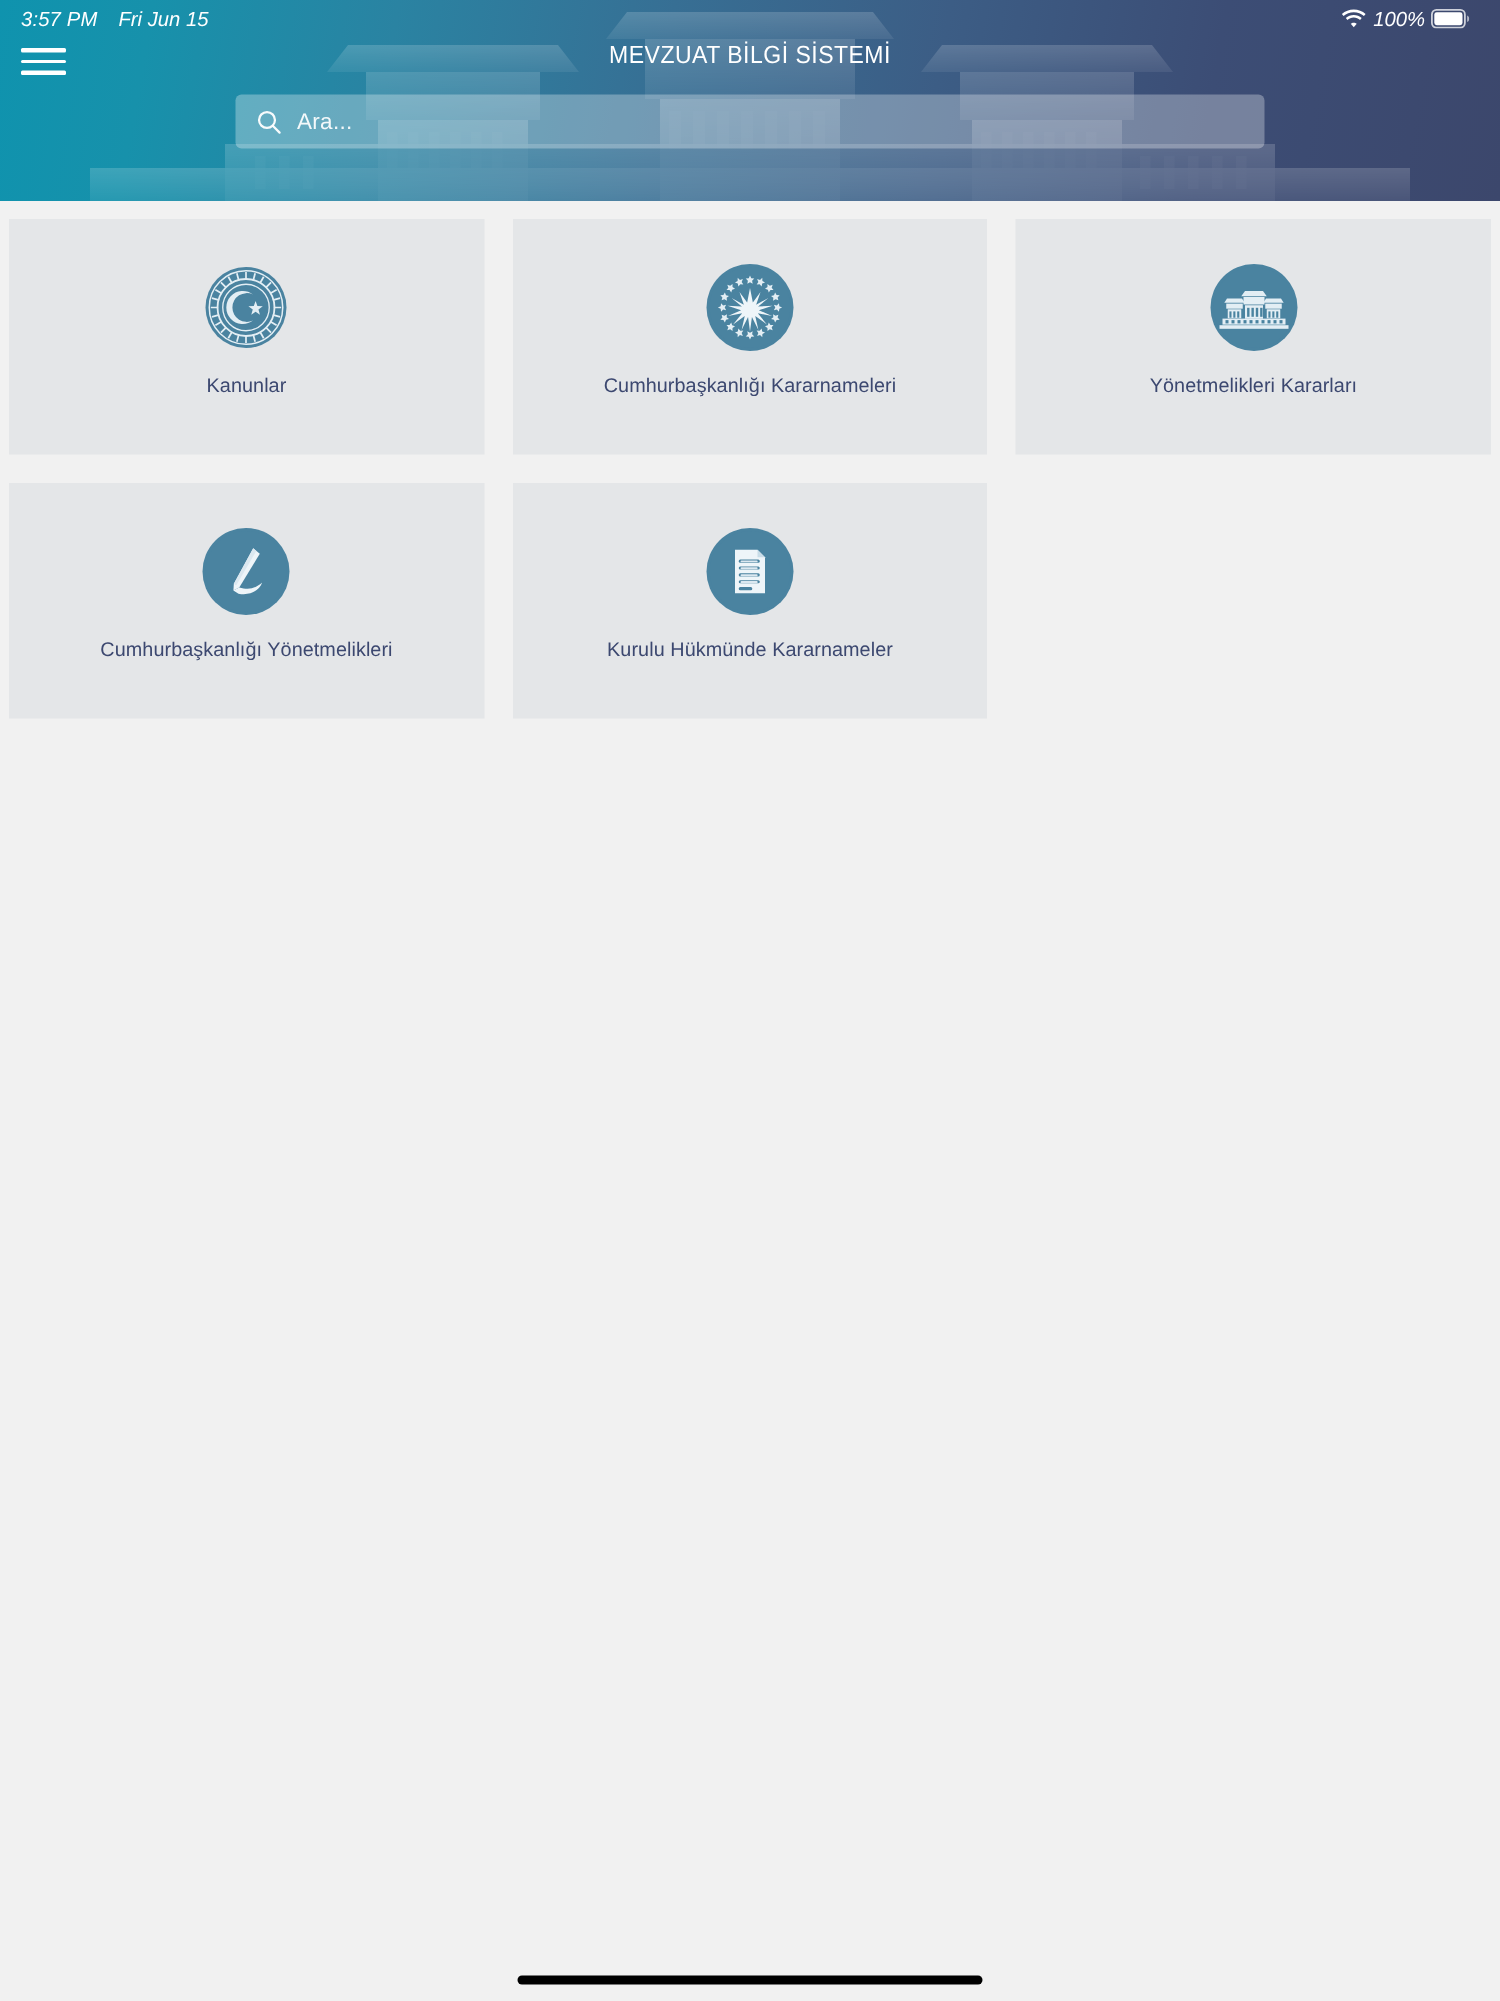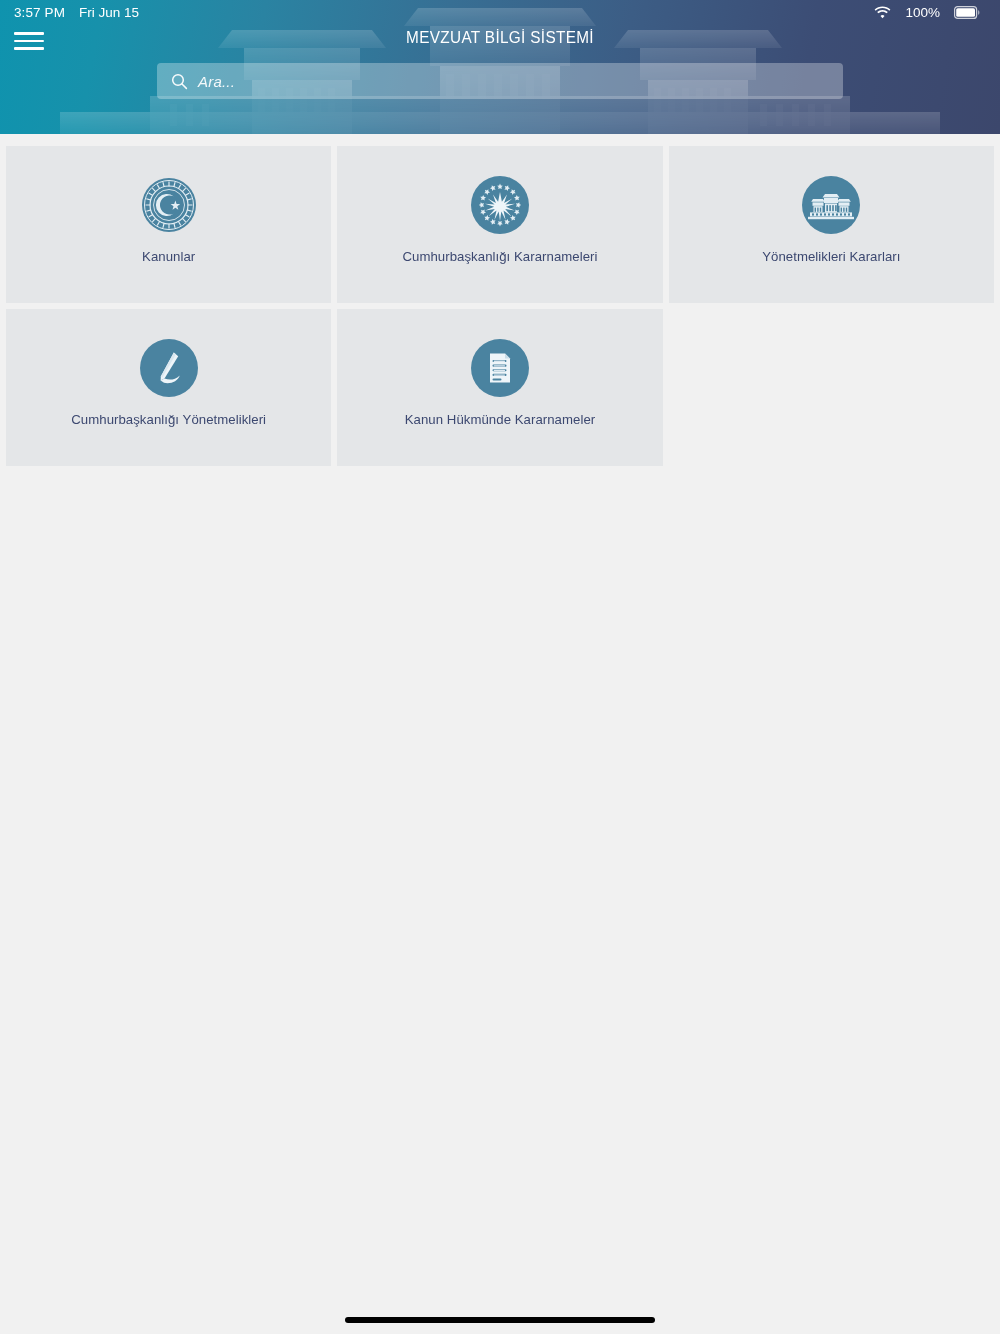--- a/index.html
+++ b/index.html
@@ -38,38 +38,39 @@
   }
 
   .statusbar {
     position: absolute;
     left: 0; top: 0;
     width: 992px; height: 24px;
     display: flex;
     align-items: center;
     padding: 0 12px 0 14px;
     z-index: 4;
+    font-style: italic;
   }
   .sb-time {
     color: #ffffff;
     font-size: 13.5px;
     letter-spacing: .1px;
     white-space: nowrap;
   }
   .sb-date {
     color: #ffffff;
     font-size: 13.5px;
     margin-left: 14px;
     white-space: nowrap;
   }
   .sb-right {
     margin-left: auto;
     display: flex;
     align-items: center;
-    gap: 14px;
+    gap: 4px;
   }
   .sb-batt-pct {
     color: #ffffff;
     font-size: 13.5px;
   }
 
   .hamburger {
     position: absolute;
     left: 14px; top: 28px;
     width: 32px; height: 26px;
@@ -104,35 +105,34 @@
     position: absolute;
     left: 157px; top: 63px;
     width: 686px; height: 36px;
     background: rgba(255,255,255,.30);
     border-radius: 4px;
     display: flex;
     align-items: center;
     padding-left: 14px;
     z-index: 3;
     cursor: text;
-    font-style: italic;
   }
   .search-icon { flex: 0 0 auto; display: flex; margin-right: 10px; }
   .search-placeholder {
     color: rgba(255,255,255,.92);
     font-size: 15px;
     letter-spacing: .2px;
   }
 
   
   .grid {
     margin-top: 12px;
     display: grid;
     grid-template-columns: repeat(3, 1fr);
-    gap: 6px;
+    gap: 19px;
     padding: 0 6px;
   }
   .tile {
     background: #e4e6e8;
     height: 157px;
     display: flex;
     flex-direction: column;
     align-items: center;
     justify-content: flex-start;
     padding-top: 30px;
@@ -417,19 +417,19 @@
           <rect x="21.5" y="39.4" width="9" height="2.1" rx="1"></rect>
         </g>
         <g fill="#dbe8f0">
           <rect x="22.7" y="21.6" width="11.4" height="1.3" rx=".6"></rect>
           <rect x="22.7" y="26.2" width="11.4" height="1.3" rx=".6"></rect>
           <rect x="22.7" y="30.8" width="11.4" height="1.3" rx=".6"></rect>
           <rect x="22.7" y="35.4" width="11.4" height="1.3" rx=".6"></rect>
         </g>
       </svg>
     </div>
-    <div class="tile-label">Kanun Hükmünde Kararnameler</div>
+    <div class="tile-label">Kurulu Hükmünde Kararnameler</div>
   </div>
 
 
 </div>
 
 <div class="home-indicator"></div>
 
 </body></html>

